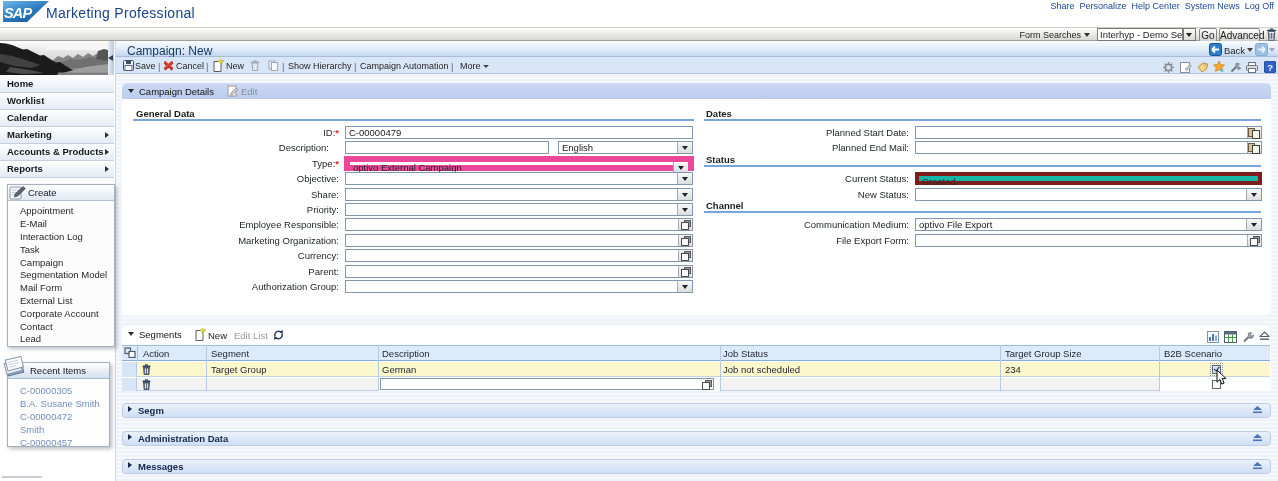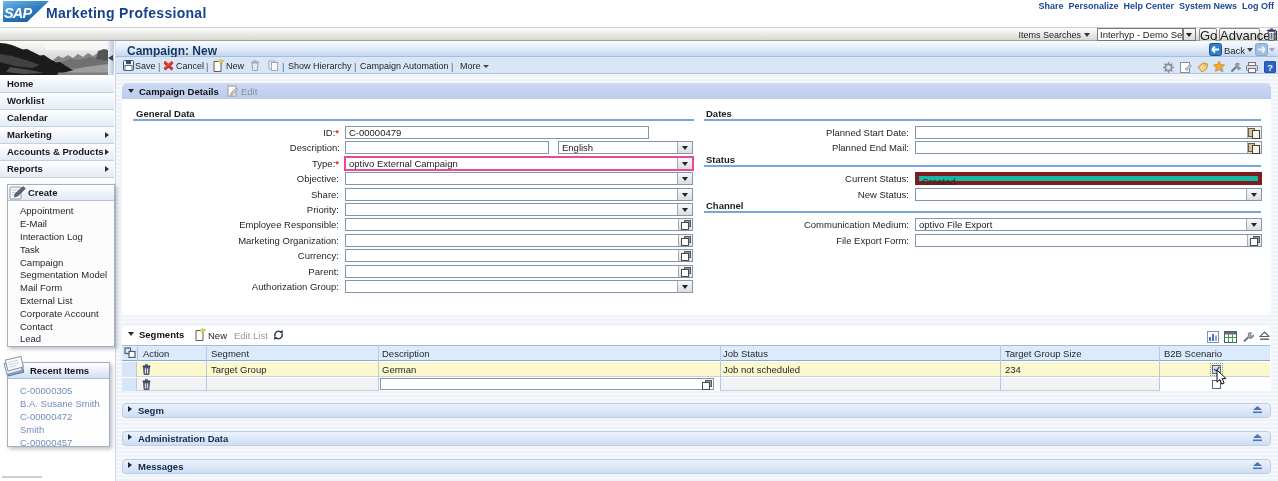--- a/index.html
+++ b/index.html
@@ -1,18 +1,18 @@
 <!DOCTYPE html>
 <html><head><meta charset="utf-8">
 <style>
 *{margin:0;padding:0;box-sizing:border-box}
 html,body{width:1278px;height:481px;overflow:hidden;background:#fff;
 font-family:"Liberation Sans",sans-serif;font-size:9.5px;color:#222}
 .a{position:absolute}
-.b{font-weight:bold}
+.b{font-weight:normal}
 .req{color:#e02020;font-weight:bold}
 .lb{position:absolute;width:216px;text-align:right;height:12px;line-height:12px;color:#23262b}
 .fld{position:absolute;height:13px;background:#fff;border:1px solid #8296ae;line-height:11px;padding:0 3px}
 .ro{background:#14b8a6;border:4px solid #7f1d1d;color:#2b2b2b}
 .db{position:absolute;right:0;top:0;width:15px;height:11px;background:linear-gradient(#f8f8f8,#dddddd);border-left:1px solid #a0abb9;}
 .db i{position:absolute;left:4px;top:4px;width:0;height:0;border-left:3px solid transparent;border-right:3px solid transparent;border-top:4px solid #1c2430}
 .vh{position:absolute;right:2px;top:2px;width:9px;height:9px}
 .vb{position:absolute;right:0;top:0;width:14px;height:11px;background:linear-gradient(#f6f6f6,#dedede);border-left:1px solid #a3aebc}
 .vb .vh{right:2px;top:1px}
 .vh:before{content:"";position:absolute;left:3px;top:0;width:5px;height:5px;border:1px solid #5a5a5a;background:#999}
@@ -21,21 +21,21 @@
 .cal:before{content:"";position:absolute;left:0;top:0;width:5px;height:7px;border:1px solid #6b5d3f;background:#cfc3a5}
 .cal:after{content:"";position:absolute;left:4px;top:2px;width:6px;height:7px;border:1.2px solid #46402f;background:#f6f3ea}
 .tit{position:absolute;height:12px;line-height:12px;font-weight:bold;color:#1c1c1c}
 .ul{position:absolute;height:2px;background:#7ba3dc}
 .sep{color:#5a6c85}
 .bar{position:absolute;left:122px;width:1149px;height:15px;border:1px solid #bccbe6;border-radius:4px;
 background:linear-gradient(#ebf1fb,#cedff4);}
 .bar .t{position:absolute;left:15px;top:1px;font-weight:bold;color:#13284c}
 .rt{position:absolute;width:0;height:0;border-top:3.5px solid transparent;border-bottom:3.5px solid transparent;border-left:4.5px solid #2b2b2b}
 .dt{position:absolute;width:0;height:0;border-left:3.5px solid transparent;border-right:3.5px solid transparent;border-top:4.5px solid #2b2b2b}
-.btn{position:absolute;height:14px;line-height:13px;text-align:center;font-size:13px;background:linear-gradient(#ffffff,#dedede 70%,#d2d2cd);border:1px solid #8a8a85;border-radius:2px;color:#1c1c1c}
+.btn{position:absolute;height:14px;line-height:13px;text-align:center;font-size:10px;background:linear-gradient(#ffffff,#dedede 70%,#d2d2cd);border:1px solid #8a8a85;border-radius:2px;color:#1c1c1c}
 .nav{position:absolute;left:0;width:114px;height:17px;line-height:16px;white-space:nowrap;font-size:9.5px;font-weight:bold;color:#16181c;padding-left:7px;background:linear-gradient(#feffff,#e3ebf5);border-bottom:1px solid #c5cfdd}
 .cb{position:absolute;width:9px;height:9px;border:1px solid #5c6878;background:#fff}
 .lnk{position:absolute;height:13px;line-height:13px;color:#7390bd}
 .ci{position:absolute;height:12.8px;line-height:12.8px;color:#26262a}
 </style></head>
 <body>
 
 <div class="a" style="left:0;top:0;width:1278px;height:27px;background:#fff"></div>
 <svg class="a" style="left:3px;top:1px" width="46" height="21" viewBox="0 0 46 21">
 <defs>
@@ -45,21 +45,21 @@
         <stop offset="1" stop-color="#155a9e"></stop>
       </linearGradient>
     </defs>
 <polygon points="0,0 46,0 24,21 0,21" fill="url(#sap)"></polygon>
 <text x="1" y="16.5" font-family="Liberation Sans" font-size="14.5" font-weight="bold" font-style="italic" fill="#fff" letter-spacing="-0.8">SAP</text>
 </svg>
 <div class="a b" style="left:46px;top:5px;font-size:14px;letter-spacing:0.3px;color:#174289">Marketing Professional</div>
 <div class="a b" style="left:900px;top:1px;width:374px;color:#1c4795;font-size:9px;text-align:right;white-space:nowrap">Share&nbsp; Personalize&nbsp; Help&nbsp;Center&nbsp; System&nbsp;News&nbsp; Log&nbsp;Off</div>
 
 <div class="a" style="left:0;top:27px;width:1278px;height:14px;background:linear-gradient(#fdfdfc,#d8d8d3);border-top:1px solid #d0d0ca;border-bottom:1px solid #a2a29b"></div>
-<div class="a" style="left:950px;top:30px;width:131px;text-align:right;color:#1f1f1f;font-size:9px">Items Searches</div>
+<div class="a" style="left:950px;top:30px;width:131px;text-align:right;color:#1f1f1f;font-size:9px">Form Searches</div>
 <div class="dt" style="left:1084px;top:33px;border-top-color:#333"></div>
 <div class="a" style="left:1097px;top:28px;width:86px;height:13px;background:#fff;border:1px solid #777;line-height:12px;padding-left:2px;overflow:hidden;white-space:nowrap">Interhyp - Demo Segm</div>
 <div class="a" style="left:1183px;top:28px;width:13px;height:13px;background:linear-gradient(#fafafa,#d8d8d3);border:1px solid #777"></div>
 <div class="dt" style="left:1186px;top:33px;border-top-color:#222"></div>
 <div class="btn" style="left:1199px;top:28px;width:18px">Go</div>
 <div class="btn" style="left:1219px;top:28px;width:41px">Advanced</div>
 <svg class="a" style="left:1266px;top:28px" width="11" height="13" viewBox="0 0 11 13">
 <path d="M2.2 3.4h6.6l-.7 8.8H2.9z" fill="#fdfdfe" stroke="#33415c" stroke-width="0.9"></path>
 <rect x="0.8" y="1.8" width="9.4" height="1.3" rx="0.5" fill="#33415c"></rect>
     <rect x="3.8" y="0.5" width="3.4" height="1.3" fill="#33415c"></rect>
@@ -232,28 +232,28 @@
 <div class="tit" style="left:136px;top:108px">General Data</div>
 <div class="ul" style="left:133px;top:119px;width:561px"></div>
 <div class="tit" style="left:706px;top:108px">Dates</div>
 <div class="ul" style="left:704px;top:119px;width:557px"></div>
 <div class="tit" style="left:706px;top:154px">Status</div>
 <div class="ul" style="left:704px;top:165px;width:557px"></div>
 <div class="tit" style="left:706px;top:200px">Channel</div>
 <div class="ul" style="left:704px;top:211px;width:557px"></div>
 
 <div class="lb" style="left:123px;top:127px">ID:<span class="req">*</span></div>
-<div class="fld" style="left:345px;top:126px;width:304px">C-00000479</div>
-<div class="lb" style="left:124px;top:142px">Description:</div>
+<div class="fld" style="left:345px;top:126px;width:348px">C-00000479</div>
+<div class="lb" style="left:113px;top:142px">Description:</div>
 <div class="fld" style="left:345px;top:141px;width:204px"></div>
 <div class="fld" style="left:558px;top:141px;width:135px">English<span class="db">
       <i></i>
     </span></div>
 <div class="lb" style="left:123px;top:158px">Type:<span class="req">*</span></div>
-<div class="fld" style="left:344px;top:156px;width:350px;height:15px;border:2px solid #ec4899;line-height:11px">optivo External Campaign<span class="db" style="height:11px">
+<div class="fld" style="left:344px;top:156px;width:350px;height:15px;border:6px solid #ec4899;line-height:11px">optivo External Campaign<span class="db" style="height:11px">
       <i></i>
     </span></div>
 <div class="lb" style="left:123px;top:173px">Objective:</div>
 <div class="fld" style="left:345px;top:172px;width:348px">
     <span class="db">
       <i></i>
     </span>
   </div>
 <div class="lb" style="left:123px;top:189px">Share:</div>
 <div class="fld" style="left:345px;top:188px;width:348px">

